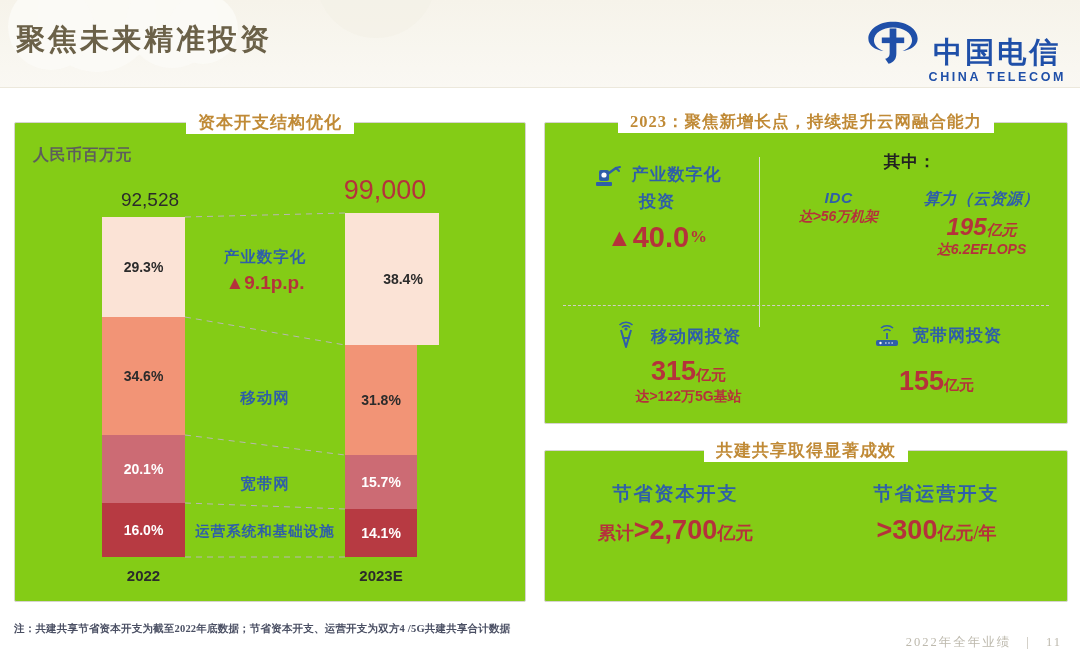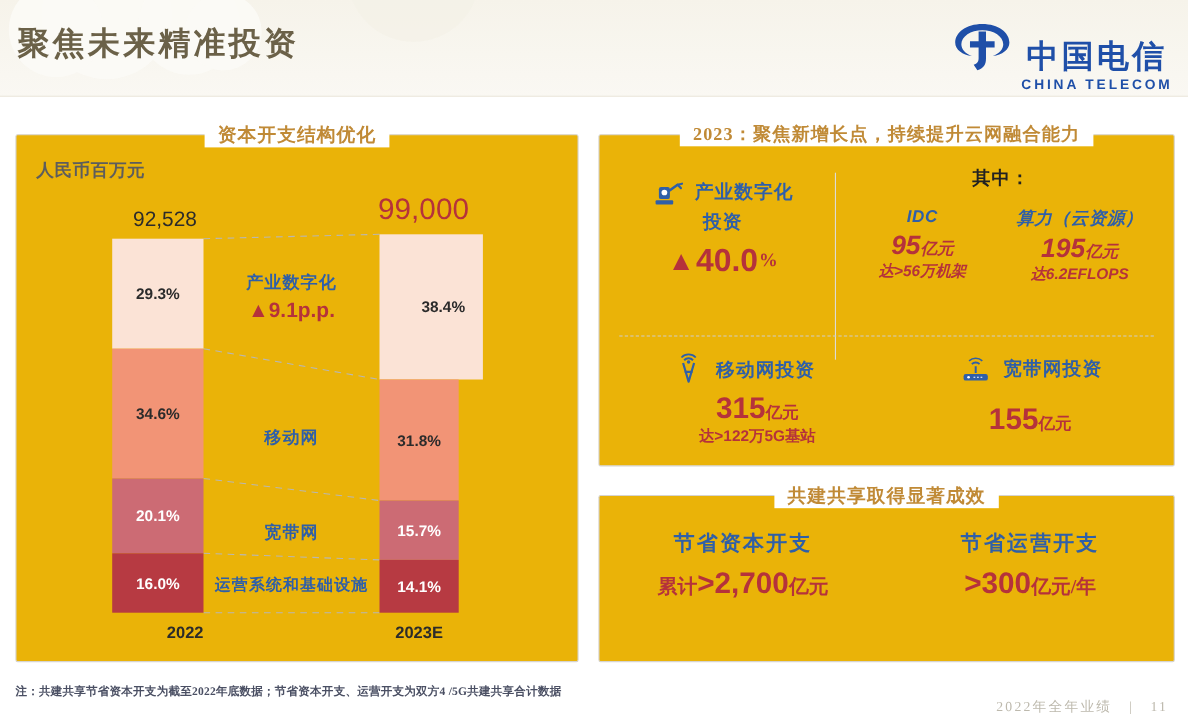--- a/index.html
+++ b/index.html
@@ -35,21 +35,21 @@
   }
   .logo{position:absolute;right:14px;top:12px;height:60px;display:flex;align-items:center;gap:8px;}
   .logo-mark{width:56px;height:52px;}
   .logo-text{display:flex;flex-direction:column;align-items:center;line-height:1;}
   .logo-cn{font-size:29px;font-weight:700;color:#1f4fa8;letter-spacing:3px;
            font-family:Liberation Sans, sans-serif;margin-top:38px;}
   .logo-en{font-size:12.5px;font-weight:700;color:#1f4fa8;letter-spacing:2.6px;margin-top:4px;
            font-family:"Liberation Sans","DejaVu Sans",sans-serif;}
 
   
-  .panel{position:absolute;border:1px solid #d6d4d0;background:#eab308;border-radius:2px;}
+  .panel{position:absolute;border:1px solid #d6d4d0;background:#84cc16;border-radius:2px;}
   .panel-title{
     position:absolute;top:-12px;left:50%;transform:translateX(-50%);
     background:#fff;padding:0 12px;white-space:nowrap;
     color:#c08a36;font-weight:700;font-size:17px;letter-spacing:1px;
     font-family:"Liberation Serif","DejaVu Serif",serif;
   }
   .panel-title.small{font-size:16.5px;}
 
   
   #left-panel{left:14px;top:122px;width:510px;height:478px;}
@@ -238,21 +238,21 @@
       <div class="cat-name" style="left:180px;top:265px;width:140px;">
         <span>移动网</span>
       </div>
       <div class="cat-name" style="left:180px;top:351px;width:140px;">
         <span>宽带网</span>
       </div>
       <div class="cat-name" style="left:166px;top:399px;width:168px;font-size:14.5px;">
         <span>运营系统和基础设施</span>
       </div>
 
-      <div class="bar-label" style="left:87px;top:444px;width:83px;text-align:right;">2022</div>
+      <div class="bar-label" style="left:87px;top:444px;width:83px;">2022</div>
       <div class="bar-label" style="left:322px;top:444px;width:88px;">2023E</div>
     </div>
   </div>
 
   <div class="panel" id="right-top-panel">
     <div class="panel-title small">2023：聚焦新增长点，持续提升云网融合能力</div>
 
     <div class="rt-left">
       <div class="icon-row">
         <svg width="30" height="28" viewBox="0 0 30 28">
@@ -272,23 +272,20 @@
       </div>
     </div>
 
     <div class="vdiv" style="left:214px;"></div>
 
     <div class="rt-right">
       <div class="qizhong">其中：</div>
       <div class="two-col">
         <div>
           <div class="sub-blue">IDC</div>
-          <div class="mid-red">
-            <span>95</span><span class="unit">亿元</span>
-          </div>
           <div class="small-red">达&gt;56万机架</div>
         </div>
         <div>
           <div class="sub-blue cn">算力（云资源）</div>
           <div class="mid-red">
             <span>195</span><span class="unit">亿元</span>
           </div>
           <div class="small-red">达6.2EFLOPS</div>
         </div>
       </div>

